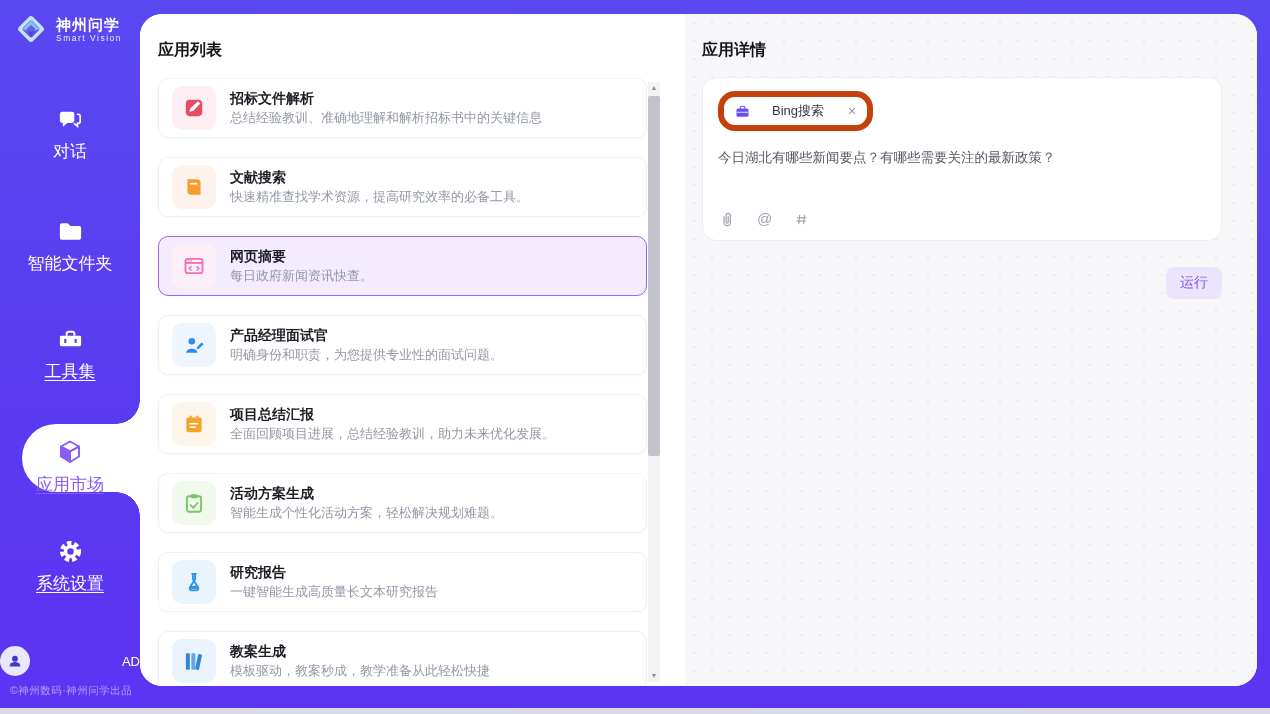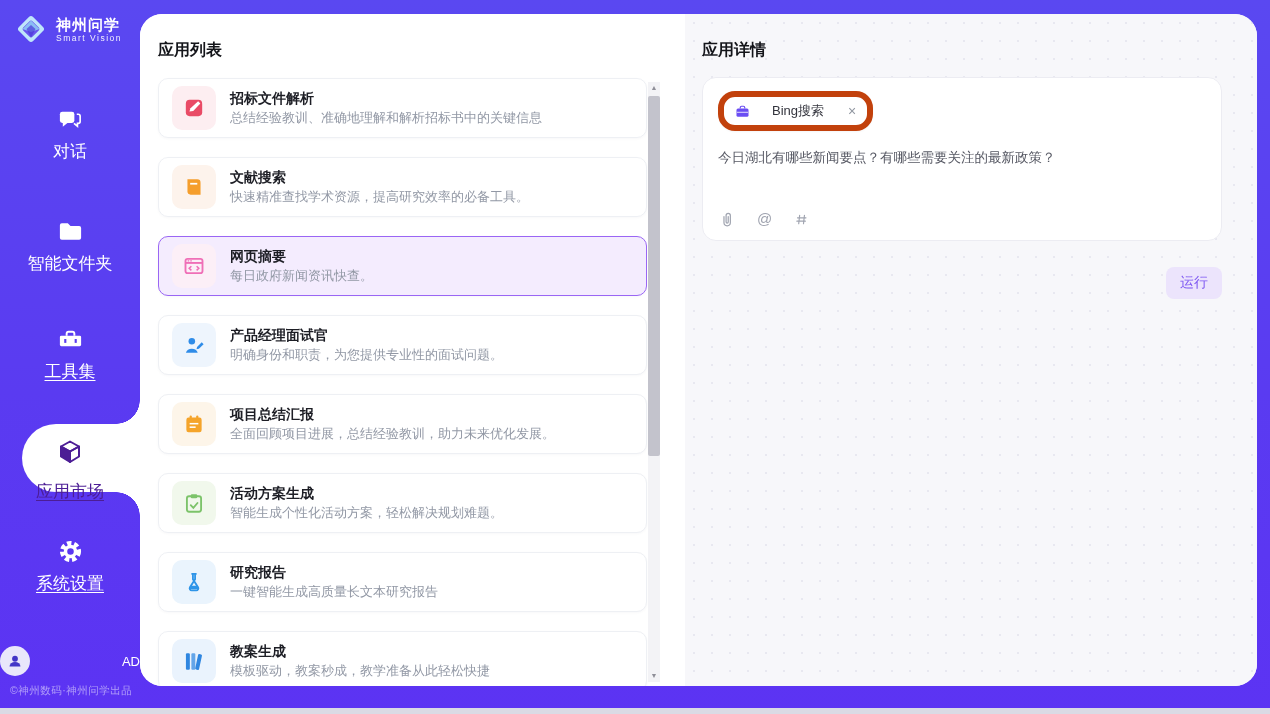--- a/index.html
+++ b/index.html
@@ -13,21 +13,21 @@
   
   .sidebar{position:absolute;left:0;top:0;width:140px;height:708px;}
   .logo{position:absolute;top:12px;left:14px;display:flex;align-items:center;gap:8px;color:#fff;}
   .logo .gem svg{display:block;}
   .logo-name{font-size:15px;font-weight:700;letter-spacing:1px;line-height:17px;}
   .logo-tag{font-size:8.5px;letter-spacing:1.5px;opacity:.92;line-height:10px;}
   .nav-item{position:absolute;left:0;width:140px;display:flex;flex-direction:column;align-items:center;color:#fff;cursor:pointer;}
   .nav-item .icn svg{display:block;}
   .nav-label{font-size:17px;margin-top:7px;}
   .u{text-decoration:underline;text-underline-offset:3px;}
-  .nav-item.active{color:#4c1d95;z-index:3;gap:7px;}
+  .nav-item.active{color:#8b5cf6;z-index:3;}
   .bubble{position:absolute;left:22px;right:0;top:424px;height:68px;background:#fff;border-radius:34px 0 0 34px;z-index:2;}
   .notch{position:absolute;right:0;width:24px;height:24px;z-index:2;}
   .notch.top{top:400px;background:radial-gradient(circle 24px at 0 0,transparent 23.5px,#fff 24px);}
   .notch.bottom{top:492px;background:radial-gradient(circle 24px at 0 100%,transparent 23.5px,#fff 24px);}
   .user-row{position:absolute;top:646px;left:0;width:140px;display:flex;align-items:center;justify-content:space-between;gap:12px;}
   .avatar{width:30px;height:30px;border-radius:50%;background:#e9e7fb;display:flex;align-items:center;justify-content:center;}
   .avatar svg{display:block;}
   .user-initials{color:#fff;font-size:13px;}
   .side-footer{position:absolute;left:10px;top:684px;color:rgba(255,255,255,.5);font-size:10.5px;letter-spacing:.5px;}
   

